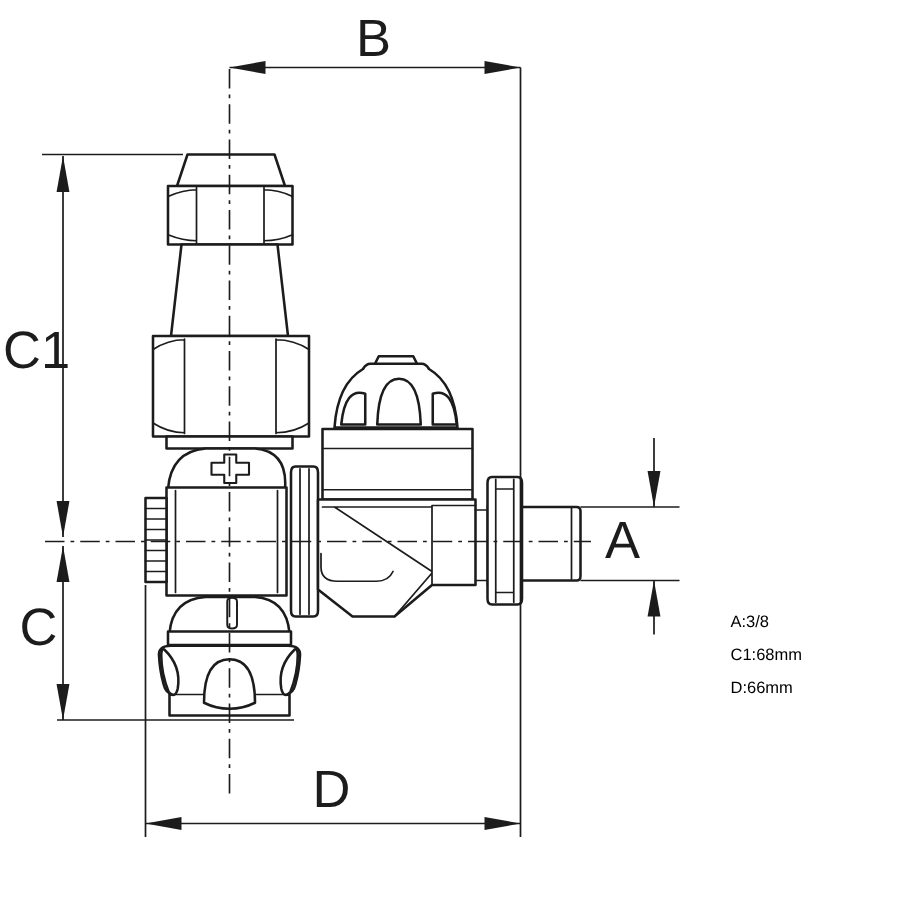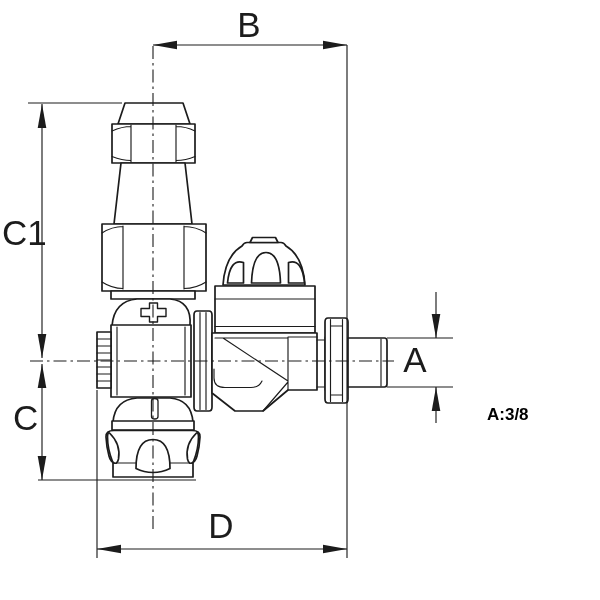--- a/index.html
+++ b/index.html
@@ -7,21 +7,21 @@
          font-family:"Liberation Sans",sans-serif;}
   svg{position:absolute;left:0;top:0;}
   
   .outline{fill:#ffffff;stroke:#1c1c1c;stroke-width:1.7;stroke-linejoin:round;stroke-linecap:round;}
   .detail{fill:none;stroke:#1c1c1c;stroke-width:1.15;stroke-linejoin:round;stroke-linecap:round;}
   .dim{fill:none;stroke:#1c1c1c;stroke-width:1.15;stroke-linecap:butt;}
   .arrow{fill:#1c1c1c;stroke:none;}
   .cl{fill:none;stroke:#1c1c1c;stroke-width:1.1;stroke-dasharray:13 4 2.5 4;}
   .dimlabel{fill:#1c1c1c;font-family:"Liberation Sans",sans-serif;font-size:35px;font-weight:400;}
   .legend{position:absolute;left:487px;top:404px;color:#000000;
-          font-size:17px;line-height:22.2px;font-weight:700;white-space:nowrap;}
+          font-size:11px;line-height:22.2px;font-weight:400;white-space:nowrap;}
 </style>
 </head>
 <body>
 
 <div class="stage">
 
   <svg width="600" height="600" viewBox="0 0 600 600">
 
     <g>
 
@@ -128,15 +128,17 @@
       <path class="dim" d="M387,338 H453"></path>
       <path class="dim" d="M387,387 H453"></path>
       <polygon class="arrow" points="436,338 431.7,314 440.3,314"></polygon>
       <polygon class="arrow" points="436,387 431.7,411 440.3,411"></polygon>
       <text class="dimlabel" x="415" y="372" text-anchor="middle">A</text>
     </g>
   </svg>
 
   <div class="legend">
     <div>A:3/8</div>
+    <div>C1:68mm</div>
+    <div>D:66mm</div>
   </div>
 
 </div>
 
 </body></html>

